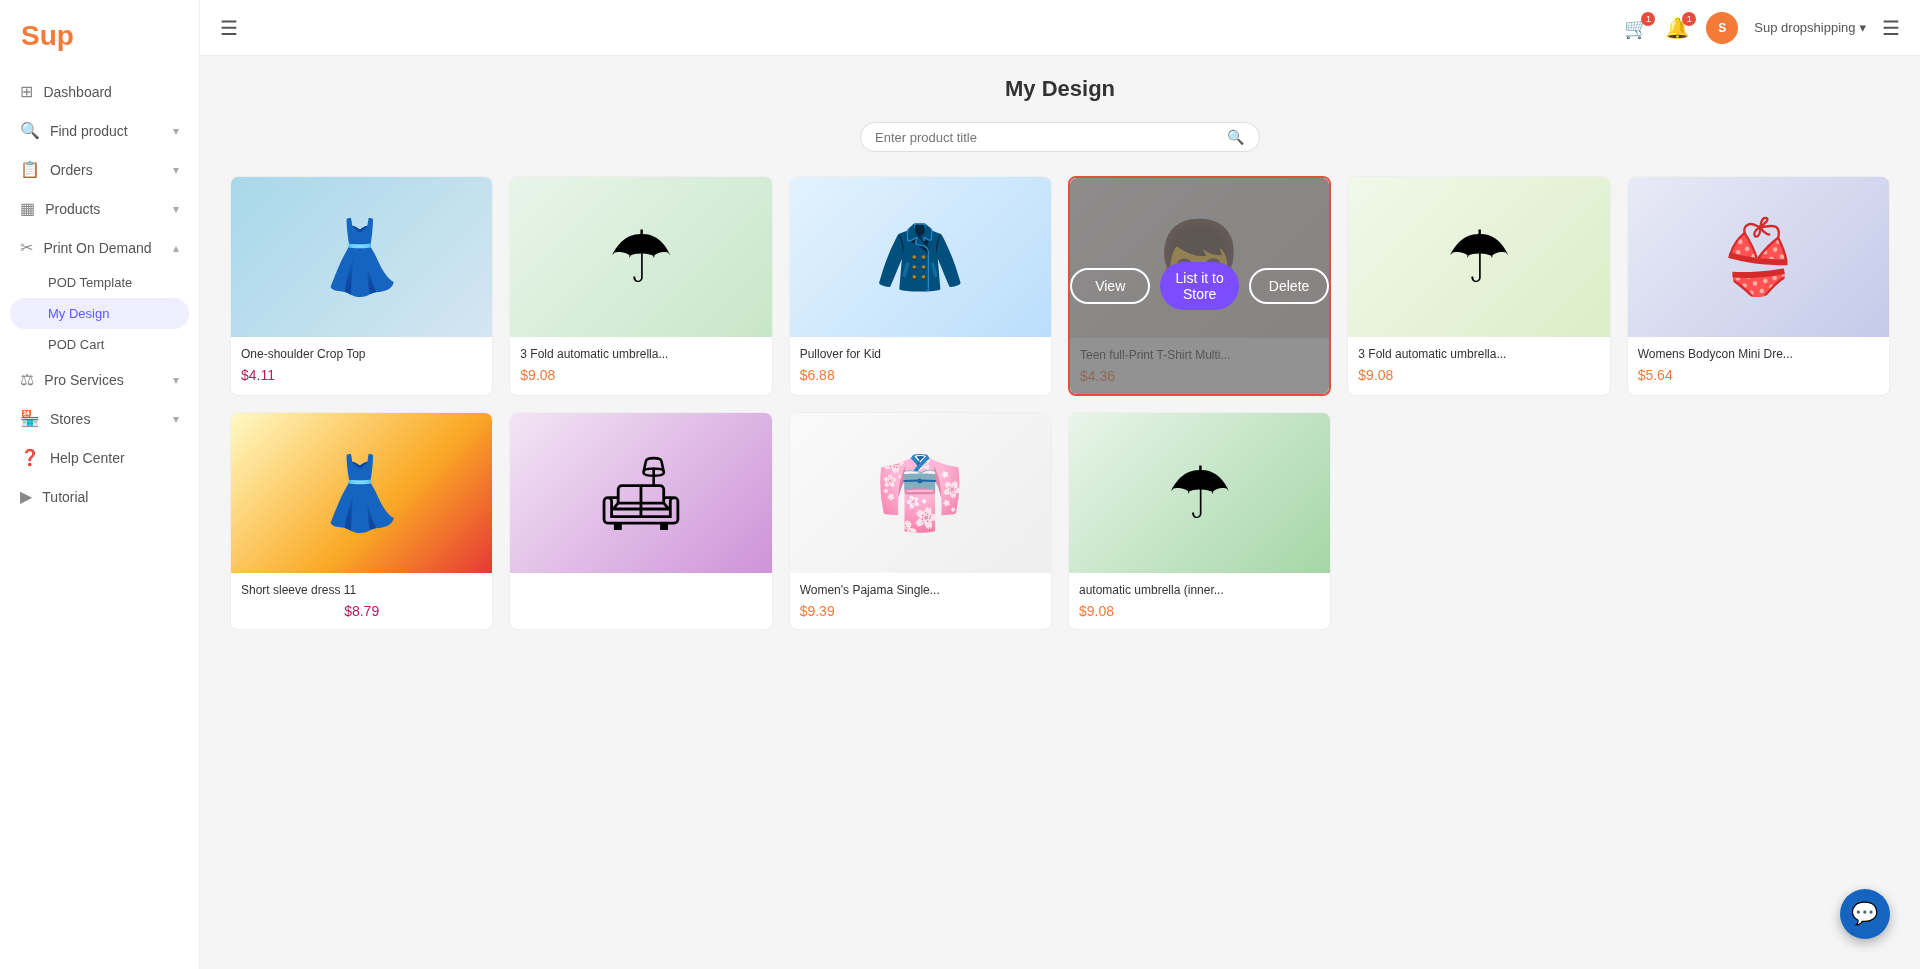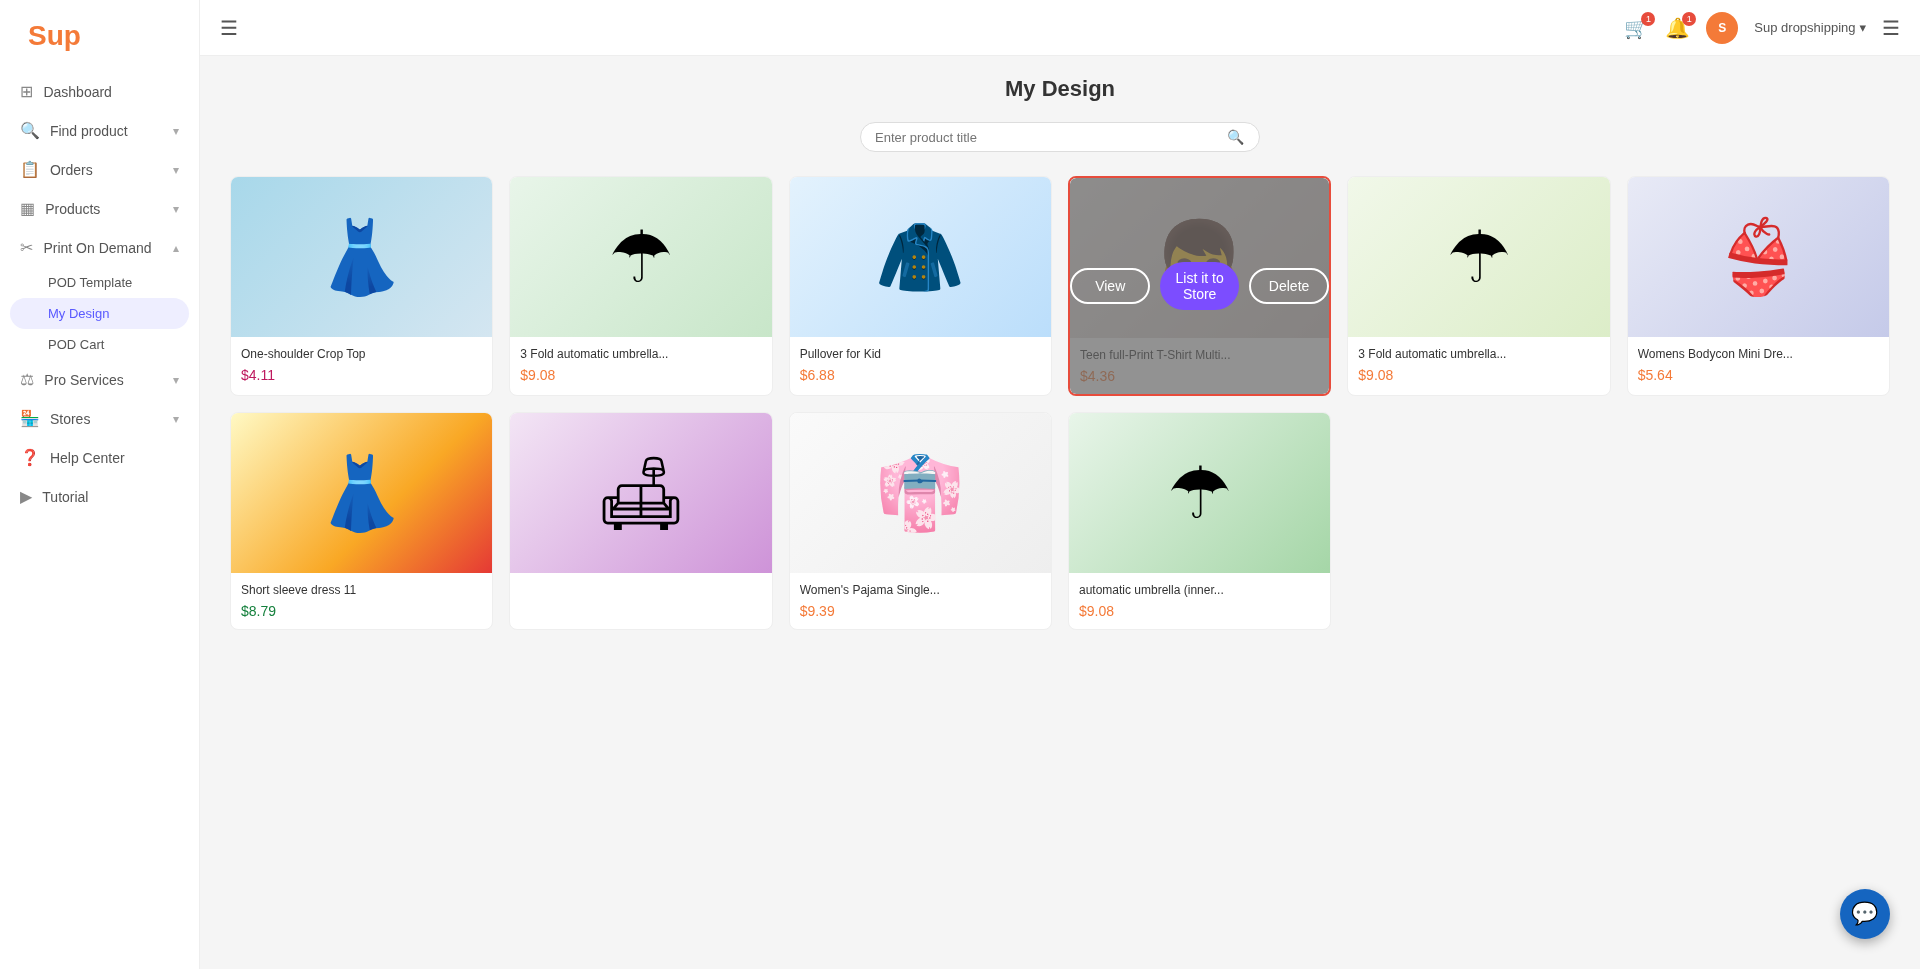--- a/index.html
+++ b/index.html
@@ -10,21 +10,21 @@
       width: 200px;
       min-width: 200px;
       background: #fff;
       border-right: 1px solid #eee;
       display: flex;
       flex-direction: column;
       padding: 20px 0;
       overflow-y: auto;
     }
     .sidebar-logo {
-      padding: 0 20px 20px 28px;
+      padding: 0 20px 20px 21px;
       font-size: 28px;
       font-weight: bold;
       color: #f47a38;
     }
     .sidebar-item {
       display: flex;
       align-items: center;
       padding: 10px 20px;
       cursor: pointer;
       color: #555;
@@ -412,21 +412,21 @@
             <div class="product-card-title">Womens Bodycon Mini Dre...</div>
             <div class="product-card-price" style="color: rgb(244, 122, 56);">$5.64</div>
           </div>
         </div>
         <div class="product-card">
           <div class="product-card-img img-short-sleeve">
             <span style="font-size: 72px; line-height: 1;">👗</span>
           </div>
           <div class="product-card-info">
             <div class="product-card-title">Short sleeve dress 11</div>
-            <div class="product-card-price" style="color: #15803d;">$8.79</div>
+            <div class="product-card-price" style="color: #be185d; text-align: center;">$8.79</div>
           </div>
         </div>
         <div class="product-card">
           <div class="product-card-img img-pillowcase">
             <span style="font-size: 72px; line-height: 1;">🛋</span>
           </div>
         </div>
         <div class="product-card">
           <div class="product-card-img img-pajama">
             <span style="font-size: 72px; line-height: 1;">👘</span>

